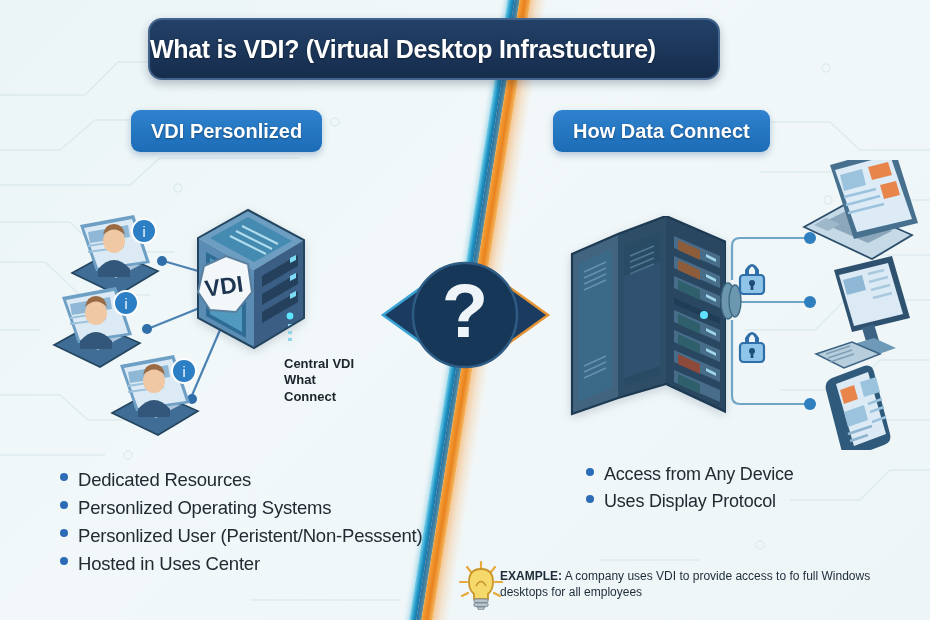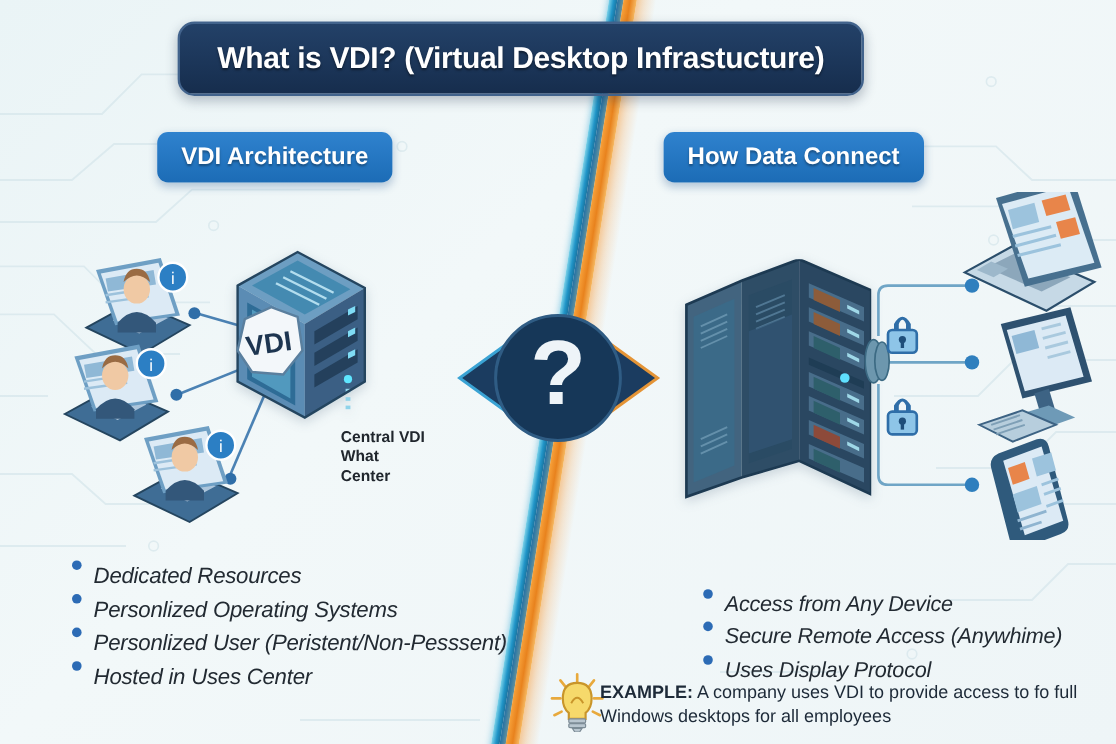--- a/index.html
+++ b/index.html
@@ -68,21 +68,21 @@
     left: 148px;
     top: 18px;
     width: 568px;
     height: 58px;
     background: linear-gradient(180deg, #234168 0%, #162d4d 100%);
     border: 2px solid #42638c;
     border-radius: 14px;
     box-shadow: 0 4px 10px rgba(20,40,70,0.28);
     display: flex;
     align-items: center;
-    justify-content: center;
+    justify-content: flex-start;
     z-index: 6;
   }
   .title-bar .title-text {
     color: #ffffff;
     font-size: 25px;
     font-weight: bold;
     letter-spacing: -0.3px;
     text-shadow: 0 1px 2px rgba(0,0,0,0.45);
     white-space: nowrap;
   }
@@ -107,26 +107,25 @@
     white-space: nowrap;
   }
   .pill-left { left: 131px; top: 110px; }
   .pill-right { left: 553px; top: 110px; }
   
   .bullets {
     position: absolute;
     z-index: 5;
   }
   .bullets-left { left: 60px; top: 470px; width: 380px; }
-  .bullets-right { left: 586px; top: 465px; width: 320px; margin-top: 29px; }
+  .bullets-right { left: 586px; top: 465px; width: 320px; }
   .bullet-row {
     display: flex;
-    align-items: flex-start;
+    align-items: center;
     margin-bottom: 8px;
-    font-style: italic;
   }
   .bullet-dot {
     width: 8px;
     height: 8px;
     border-radius: 50%;
     background: #2c6bb5;
     flex: none;
     margin-right: 10px;
     position: relative;
     top: -3px;
@@ -151,21 +150,21 @@
     z-index: 5;
   }
   
   .example-note {
     position: absolute;
     left: 500px;
     top: 568px;
     width: 400px;
     z-index: 6;
     color: #1d2a38;
-    font-size: 15px;
+    font-size: 12px;
     line-height: 1.35;
   }
   .example-note b { font-weight: bold; }
   .bulb {
     position: absolute;
     left: 458px;
     top: 560px;
     width: 46px;
     height: 50px;
     z-index: 6;
@@ -312,21 +311,21 @@
 
     <g>
       <path d="M18 66 L40 56 L62 64 L66 92 L50 112 L24 110 L12 92 Z" fill="#f3f7fa" stroke="#5a7f9e" stroke-width="2"></path>
       <text x="39" y="94" font-size="23" font-weight="bold" font-family="Liberation Sans, sans-serif" fill="#1d3550" text-anchor="middle" transform="rotate(-8 39 94)">VDI</text>
     </g>
   </svg>
 
   <div class="server-label">
     <div>Central VDI</div>
     <div>What</div>
-    <div>Center</div>
+    <div>Connect</div>
   </div>
 
   <svg class="art" style="left:368px; top:253px; z-index:7;" width="195" height="125" viewBox="0 0 195 125">
     <path d="M98 28 L98 44 L130 44 L130 26 L180 62 L130 98 L130 80 L98 80 Z" fill="#1b3c60" stroke="#e49436" stroke-width="2.5"></path>
     <path d="M97 28 L97 44 L65 44 L65 26 L15 62 L65 98 L65 80 L97 80 Z" fill="#1b3c60" stroke="#3aa3d4" stroke-width="2.5"></path>
     <circle cx="97" cy="62" r="52" fill="#163758"></circle>
     <circle cx="97" cy="62" r="52" fill="none" stroke="#2f5c84" stroke-width="2.5"></circle>
     <text x="97" y="84" font-size="76" font-weight="bold" font-family="Liberation Sans, sans-serif" fill="#eef4f8" text-anchor="middle">?</text>
   </svg>
 
@@ -447,21 +446,21 @@
       <path d="M58 40 L72 35 M60 48 L74 43 M62 58 L76 53" stroke="#9cc3dd" stroke-width="2.4"></path>
       <path d="M38 70 L62 62 M40 77 L58 71" stroke="#8fb4d0" stroke-width="2.4"></path>
     </g>
   </svg>
 
   <div class="title-bar">
     <span class="title-text">What is VDI? (Virtual Desktop Infrastucture)</span>
   </div>
 
   <div class="pill pill-left">
-    <span>VDI Architecture</span>
+    <span>VDI Personlized</span>
   </div>
   <div class="pill pill-right">
     <span>How Data Connect</span>
   </div>
 
   <div class="bullets bullets-left">
     <div class="bullet-row">
       <div class="bullet-dot"></div>
       <div class="bullet-text">Dedicated Resources</div>
     </div>
@@ -479,24 +478,20 @@
     </div>
   </div>
 
   <div class="bullets bullets-right">
     <div class="bullet-row">
       <div class="bullet-dot"></div>
       <div class="bullet-text">Access from Any Device</div>
     </div>
     <div class="bullet-row">
       <div class="bullet-dot"></div>
-      <div class="bullet-text">Secure Remote Access (Anywhime)</div>
-    </div>
-    <div class="bullet-row">
-      <div class="bullet-dot"></div>
       <div class="bullet-text">Uses Display Protocol</div>
     </div>
   </div>
 
   <svg class="bulb" viewBox="0 0 46 50">
     <g stroke="#e8a93c" stroke-width="2.2" stroke-linecap="round">
       <path d="M23 2 L23 8"></path>
       <path d="M9 7 L13 12"></path>
       <path d="M37 7 L33 12"></path>
       <path d="M2 22 L9 22"></path>

